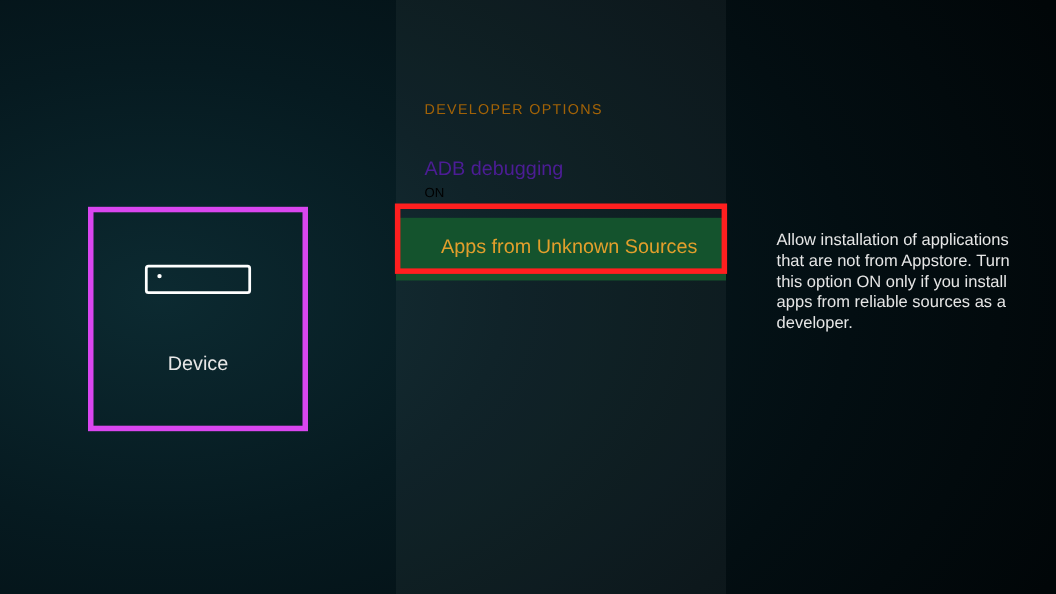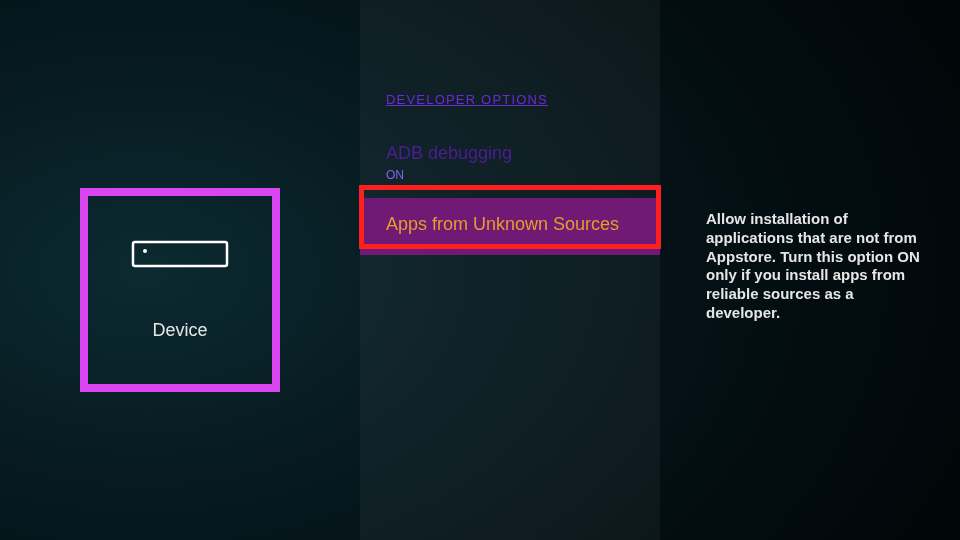--- a/index.html
+++ b/index.html
@@ -21,65 +21,65 @@
       width: 360px;
       position: relative;
       flex-shrink: 0;
     }
     .device-box {
       position: absolute;
       left: 80px;
       top: 188px;
       width: 200px;
       height: 204px;
-      border: 8px solid #d946ef;
+      border: 5px solid #d946ef;
       display: flex;
       flex-direction: column;
       align-items: center;
       justify-content: center;
       gap: 52px;
     }
     .device-icon svg { display: block; }
     .device-label {
       color: #e6e6e6;
       font-size: 18px;
       font-weight: 400;
     }
     .middle {
       width: 300px;
       flex-shrink: 0;
       background: rgba(255,255,255,0.045);
       padding-top: 92px;
       position: relative;
     }
     .section-title {
-      color: #6d28d9;
+      color: #a16207;
       font-size: 13px;
       letter-spacing: 1.2px;
       font-weight: 400;
       padding: 0 26px 20px 26px;
-      text-decoration: underline;
     }
     .option {
       padding: 16px 26px 16px 26px;
       cursor: pointer;
     }
     .option-label {
       color: #4c1d95;
       font-size: 18px;
       font-weight: 400;
       margin-bottom: 4px;
     }
     .option-value {
-      color: #8b5cf6;
+      color: #000000;
       font-size: 12px;
       font-weight: 400;
     }
     .option.selected {
-      background: #701a75;
+      background: #14532d;
+      text-align: right;
     }
     .option.selected .option-label {
       color: #e29f2c;
     }
     .option.selected .option-value {
       color: #cfcfcf;
     }
     .highlight-box {
       position: absolute;
       border: 5px solid #ff1f1f;
@@ -90,21 +90,21 @@
       height: 64px;
     }
     .right {
       flex: 1;
       padding: 210px 36px 0 46px;
     }
     .description {
       color: #e6e6e6;
       font-size: 15px;
       line-height: 1.25;
-      font-weight: 700;
+      font-weight: 400;
     }
   </style>
 </head>
 <body>
 
 <div class="page">
 
   <div class="left">
     <div class="device-box">
       <span class="device-icon">

